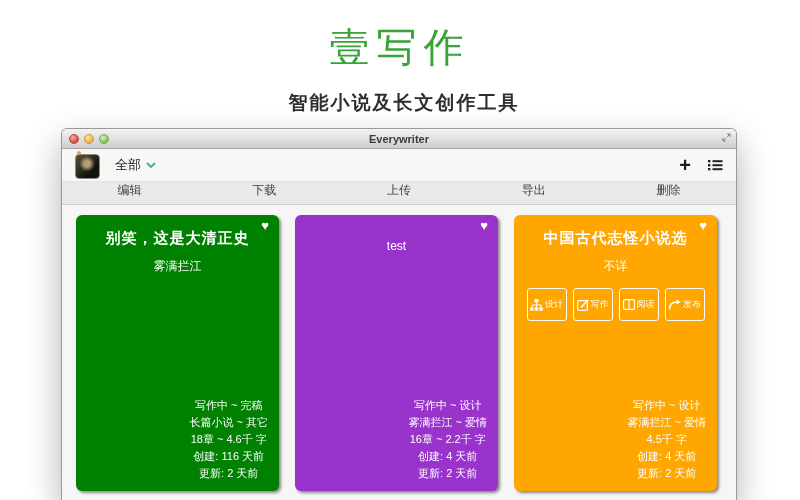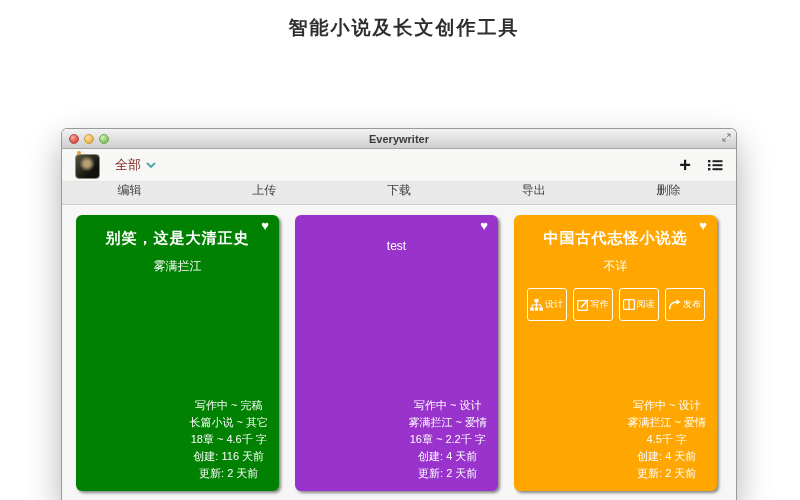--- a/index.html
+++ b/index.html
@@ -46,21 +46,21 @@
   .notif-dot { position: absolute; left: 15px; top: 2px; width: 4px; height: 4px; border-radius: 50%; background: #ea9c3b; }
   .avatar {
     width: 23px; height: 23px; border-radius: 4px; margin-top: 3px; cursor: pointer;
     border: 1px solid #8a8a84;
     background:
       radial-gradient(circle at 48% 38%, rgba(190,165,120,0.95) 0 16%, rgba(190,165,120,0) 42%),
       linear-gradient(135deg, #55523f, #12120c 70%);
   }
   .filter {
     display: flex; align-items: center; gap: 5px; margin-left: 15px;
-    color: #7f1d1d; font-size: 13px; cursor: pointer;
+    color: #0f172a; font-size: 13px; cursor: pointer;
   }
   .spacer { flex: 1; }
   .tb-plus { font-size: 20px; font-weight: 700; color: #1c1c1c; line-height: 18px; margin-right: 17px; cursor: pointer; }
   .tb-list { line-height: 0; cursor: pointer; }
   .menubar {
     height: 22px; background: #e9e9e9; border-bottom: 1px solid #cdcdcd;
     display: flex; align-items: flex-start;
   }
   .menu-item { flex: 1; text-align: center; font-size: 12px; color: #3e3e3e; cursor: pointer; }
   .content { padding: 10px 14px 0 14px; display: flex; gap: 16px; background: #f6f6f6; }
@@ -81,20 +81,21 @@
     display: flex; align-items: center; justify-content: center; gap: 2px;
     cursor: pointer; background: transparent;
   }
   .action-btn .lbl { font-size: 9px; color: #fff; }
   .card-stats { position: absolute; right: 11px; bottom: 9px; font-size: 11px; line-height: 1.55; text-align: center; }
 </style>
 </head>
 <body>
 
 <div class="app-header">
+  <h1 class="app-title">壹写作</h1>
   <h2 class="app-subtitle">智能小说及长文创作工具</h2>
 </div>
 
 <div class="window">
 
   <div class="titlebar">
     <div class="traffic">
       <span class="tl red"></span>
       <span class="tl yellow"></span>
       <span class="tl green"></span>
@@ -129,22 +130,22 @@
           <rect x="4.5" y="1.2" width="10" height="2" fill="#222"></rect>
           <rect x="4.5" y="5.2" width="10" height="2" fill="#222"></rect>
           <rect x="4.5" y="9.2" width="10" height="2" fill="#222"></rect>
         </svg>
       </span>
     </div>
   </div>
 
   <div class="menubar">
     <div class="menu-item">编辑</div>
+    <div class="menu-item">下载</div>
     <div class="menu-item">上传</div>
-    <div class="menu-item">下载</div>
     <div class="menu-item">导出</div>
     <div class="menu-item">删除</div>
   </div>
 
   <div class="content">
 
     <div class="card" style="background: rgb(1, 129, 1);">
       <span class="heart">♥</span>
       <div class="card-title">别笑，这是大清正史</div>
       <div class="card-author">雾满拦江</div>

